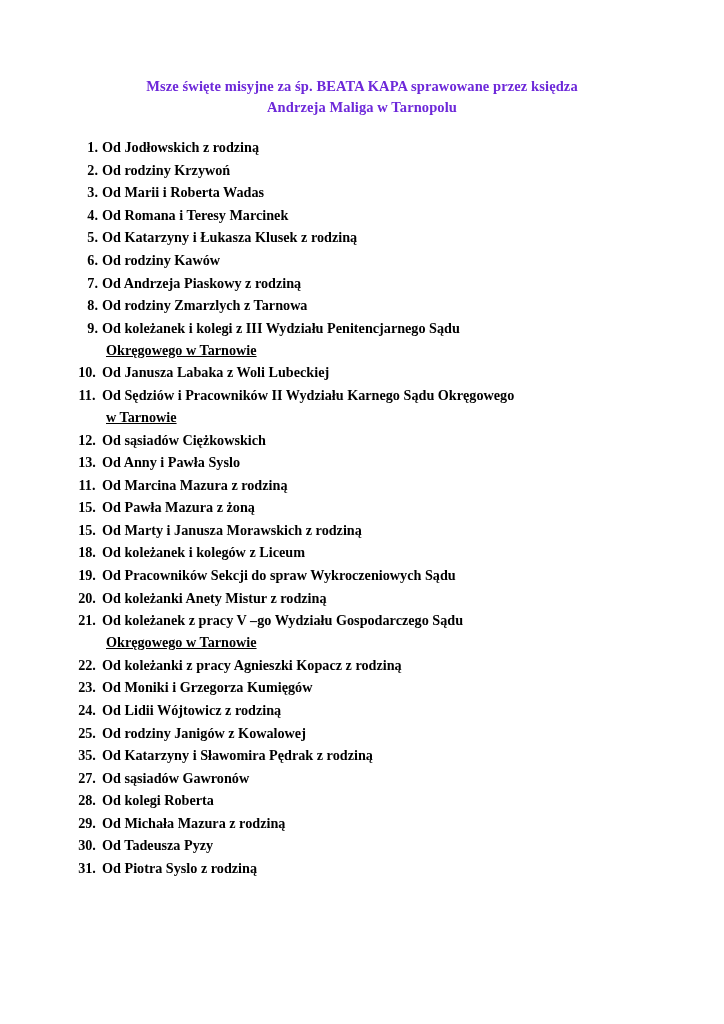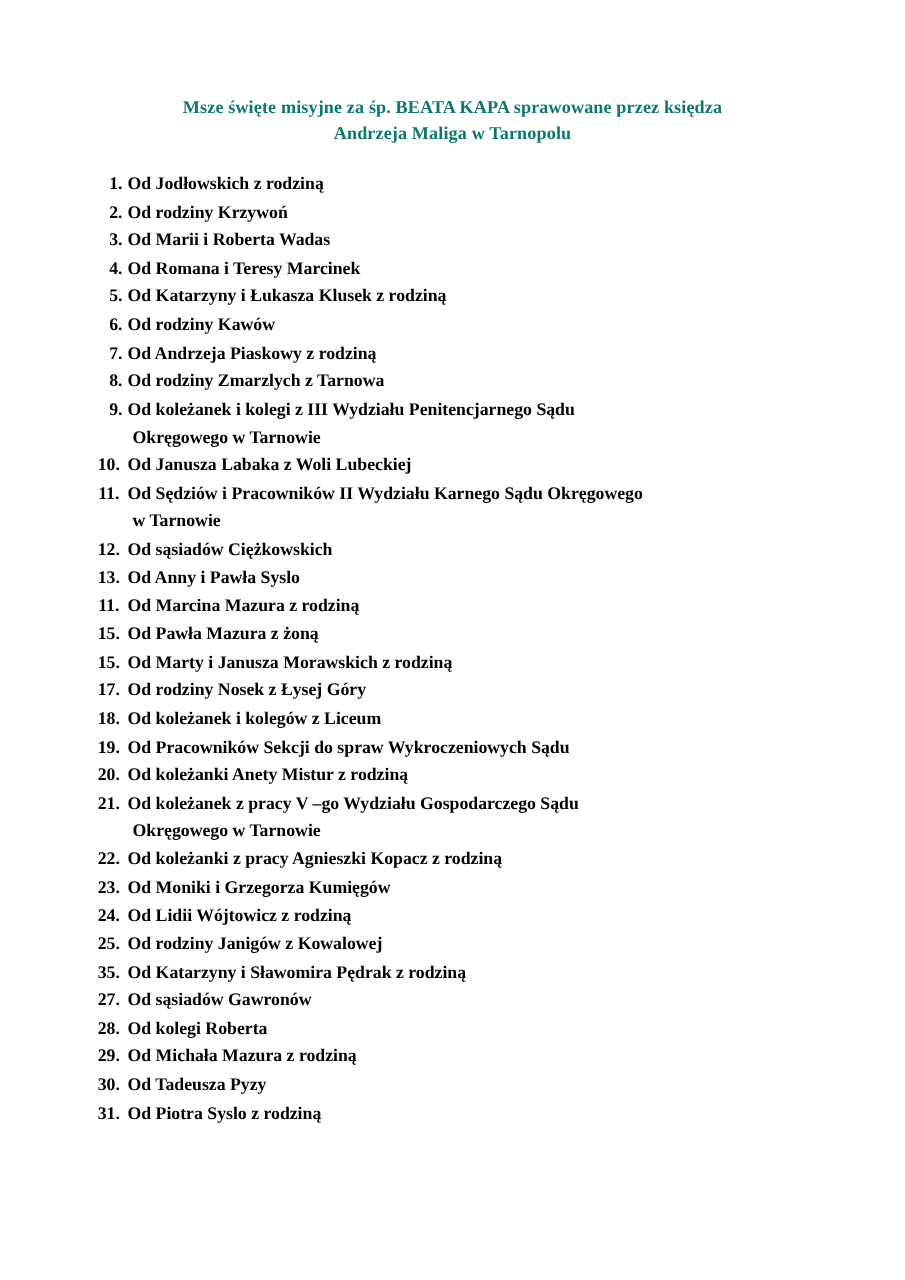--- a/index.html
+++ b/index.html
@@ -60,28 +60,29 @@
     width: 38px;
     text-align: center;
     left: 4px;
   }
   ol.entry-list li .txt {
     display: block;
   }
   ol.entry-list li .cont {
     display: block;
     padding-left: 4px;
+    text-decoration: underline;
   }
 </style>
 </head>
 <body style="background: rgb(255, 255, 255); color: rgb(0, 0, 0);">
 
 <div class="page">
 
-  <h1 class="doc-title" style="color: #0f766e;">
+  <h1 class="doc-title" style="color: #6d28d9;">
     <span>Msze święte misyjne za śp. BEATA KAPA sprawowane przez księdza</span>
     <span class="line2">Andrzeja Maliga w Tarnopolu</span>
   </h1>
 
   <ol class="entry-list">
       <li>
         <span class="num">1.</span>
         <span class="txt">Od Jodłowskich z rodziną</span>
       </li>
       <li>
@@ -140,24 +141,20 @@
       </li>
       <li class="wide">
         <span class="num">15.</span>
         <span class="txt">Od Pawła Mazura z żoną</span>
       </li>
       <li class="wide">
         <span class="num">15.</span>
         <span class="txt">Od Marty i Janusza Morawskich z rodziną</span>
       </li>
       <li class="wide">
-        <span class="num">17.</span>
-        <span class="txt">Od rodziny Nosek z Łysej Góry</span>
-      </li>
-      <li class="wide">
         <span class="num">18.</span>
         <span class="txt">Od koleżanek i kolegów z Liceum</span>
       </li>
       <li class="wide">
         <span class="num">19.</span>
         <span class="txt">Od Pracowników Sekcji do spraw Wykroczeniowych Sądu</span>
       </li>
       <li class="wide">
         <span class="num">20.</span>
         <span class="txt">Od koleżanki Anety Mistur z rodziną</span>

